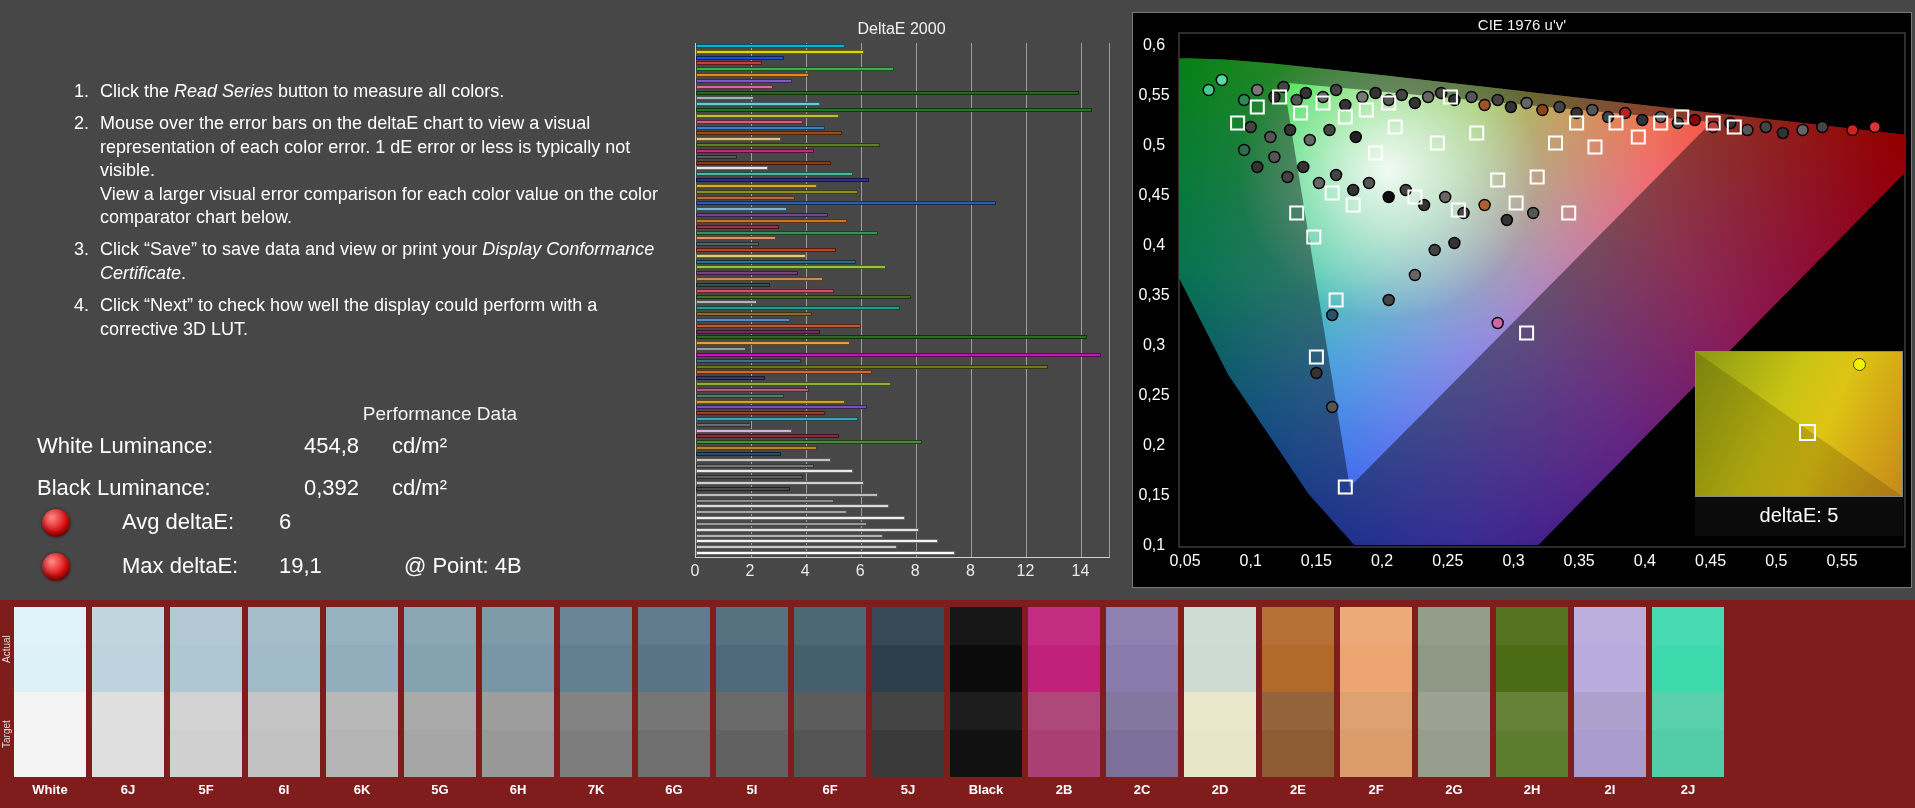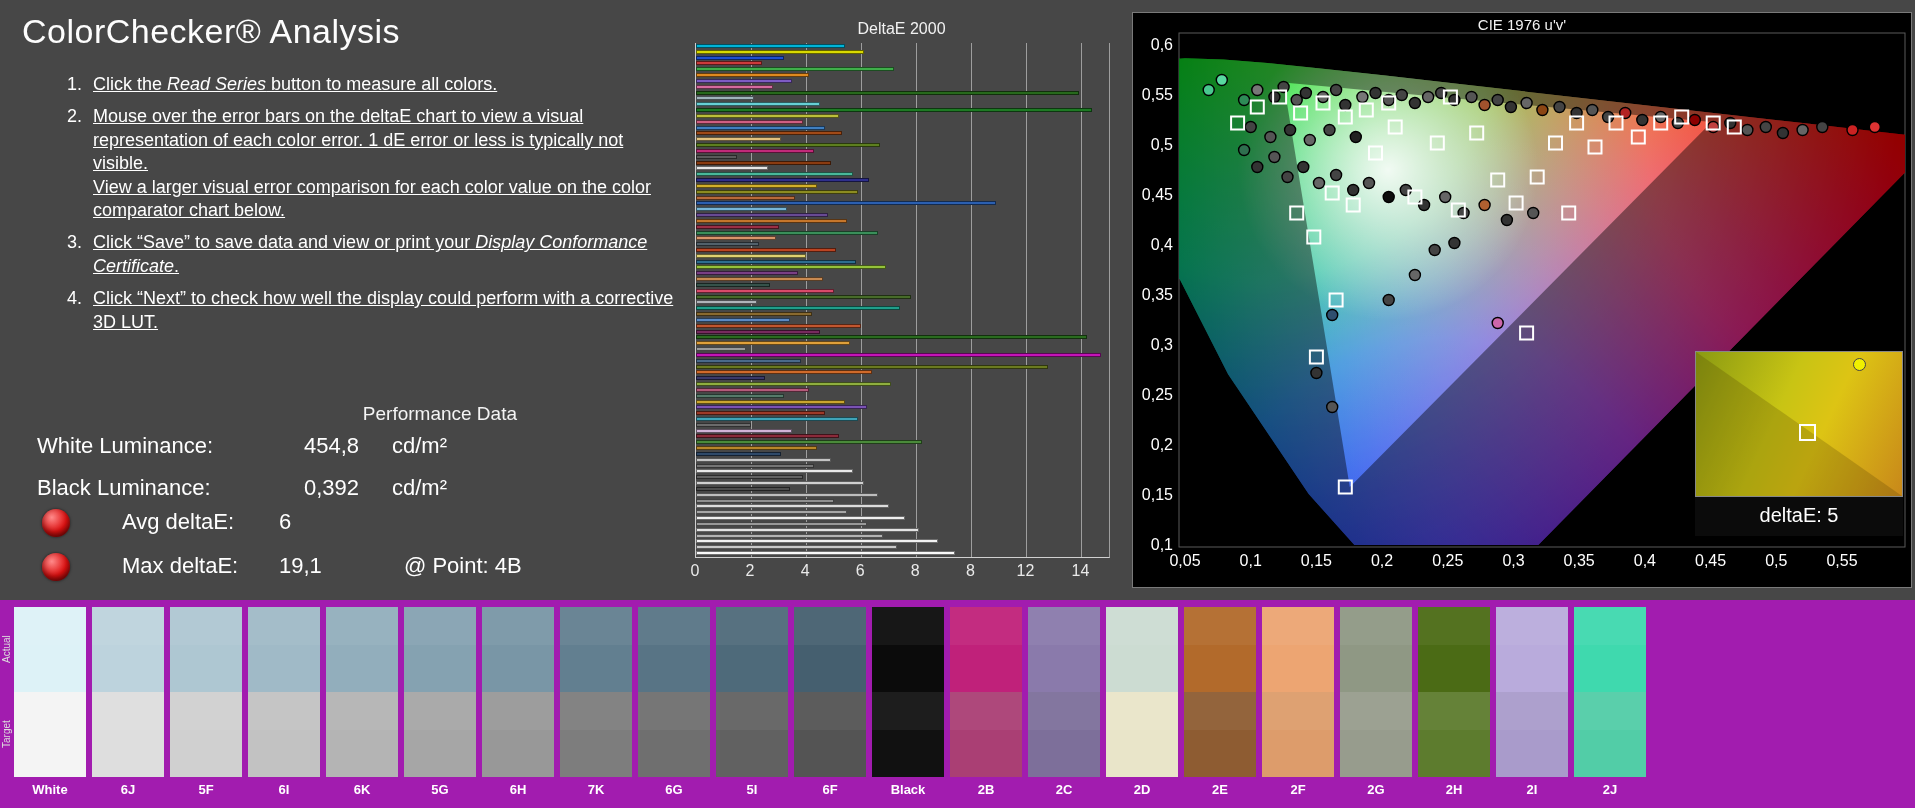--- a/index.html
+++ b/index.html
@@ -1,21 +1,21 @@
 <!DOCTYPE html>
 <html><head>
 <meta charset="utf-8">
 <style>
   html,body{margin:0;padding:0;background:#2a2a2a;}
   .screen{position:relative;width:1915px;height:808px;background:#474747;overflow:hidden;
           font-family:"Liberation Sans",sans-serif;color:#fff;}
   
   .page-title{position:absolute;left:22px;top:12px;font-size:34px;font-weight:400;letter-spacing:.5px;color:#fdfdfd;}
   .instructions{position:absolute;left:30px;top:68px;width:650px;font-size:18px;line-height:1.3;}
-  .instructions ol{margin:5px;padding-left:52px;text-decoration:underline;}
+  .instructions ol{margin:12px;padding-left:52px;}
   .instructions li{margin-bottom:9px;padding-left:6px;white-space:pre-line;}
   
   .perf{position:absolute;left:22px;top:403px;width:620px;}
   .perf-heading{width:480px;margin-left:15px;text-align:right;font-size:19px;color:#f4f4f4;}
   .perf-row{display:flex;align-items:center;height:42px;font-size:22px;}
   .perf-row .lbl{margin-left:15px;width:267px;}
   .perf-row .val{width:88px;}
   .delta-row{display:flex;align-items:flex-start;height:44px;font-size:22px;}
   .led{width:28px;height:28px;border-radius:50%;margin-left:20px;margin-right:52px;flex:0 0 auto;
        box-shadow:inset 0 -3px 6px rgba(0,0,0,.5), 0 0 3px rgba(0,0,0,.6);}
@@ -29,47 +29,46 @@
   .de-grid{position:absolute;top:0;bottom:0;width:1px;background:#9e9e9e;}
   .de-bars{position:absolute;inset:0;display:flex;flex-direction:column;justify-content:space-between;padding:1px 0;}
   .de-bar{height:4px;min-width:2px;box-sizing:border-box;border:1px solid rgba(0,0,0,.55);}
   .de-xlabels{position:absolute;top:542px;left:0;width:413px;height:20px;}
   .de-xlabel{position:absolute;transform:translateX(-50%);font-size:16px;color:#eaeaea;}
   
   .cie-panel{position:absolute;left:1132px;top:12px;width:780px;height:576px;background:#000000;
              border:1px solid #7a7a7a;box-sizing:border-box;}
   .cie-title{position:absolute;top:3px;left:0;width:100%;text-align:center;font-size:15px;color:#f2f2f2;}
   .cie-xlabel{position:absolute;transform:translateX(-50%);font-size:16px;color:#fff;top:539px;}
-  .cie-ylabel{position:absolute;left:2px;width:38px;text-align:right;font-size:16px;color:#fff;}
+  .cie-ylabel{position:absolute;left:2px;width:38px;text-align:center;font-size:16px;color:#fff;}
   .cie-tooltip{position:absolute;right:8px;top:338px;width:208px;z-index:5;}
   .tt-swatch{position:relative;height:146px;border:1px solid #888;box-sizing:border-box;
              background:linear-gradient(115deg,#8a9a12 0%,#c8c414 40%,#ddc414 60%,#c8881a 100%);}
   .tt-swatch::before{content:"";position:absolute;inset:0;
              background:rgba(70,50,0,.22);clip-path:polygon(0 0,100% 100%,0 100%);}
   .tt-dot{position:absolute;left:76%;top:4%;width:11px;height:11px;border-radius:50%;
           background:#f0f000;border:1px solid #444;}
   .tt-square{position:absolute;left:50%;top:50%;width:13px;height:13px;border:2px solid #fff;}
   .tt-text{background:rgba(12,12,12,.88);padding:5px 4px 7px 4px;text-align:center;font-size:20px;line-height:1.35;}
   
-  .strip{position:absolute;left:0;top:600px;width:1915px;height:208px;background:#a21caf;}
+  .strip{position:absolute;left:0;top:600px;width:1915px;height:208px;background:#7f1d1d;}
   .strip-sidelabels{position:absolute;left:0;top:7px;width:13px;}
   .side-label{height:85px;width:13px;display:flex;align-items:center;justify-content:center;
               writing-mode:vertical-rl;transform:rotate(180deg);font-size:10px;color:#ddd;}
   .strip-cols{position:absolute;left:14px;top:7px;display:flex;gap:6px;}
   .strip-col{width:72px;display:flex;flex-direction:column;}
   .patch{width:72px;height:85px;position:relative;}
   .patch::after{content:"";position:absolute;left:0;top:0;width:100%;height:45%;background:rgba(255,255,255,.05);}
   .patch-label{margin-top:5px;text-align:center;font-size:13px;font-weight:bold;color:#fff;}
 </style>
 </head>
 <body>
 
 <div class="screen">
 
-  <div class="page-title">ColorChecker® Analysis</div>
   <div class="instructions">
     <ol>
         <li><span>Click the </span><i>Read Series</i><span> button to measure all colors.</span></li>
         <li><span>Mouse over the error bars on the deltaE chart to view a visual representation of each color error. 1 dE error or less is typically not visible.
 View a larger visual error comparison for each color value on the color comparator chart below.</span></li>
         <li><span>Click “Save” to save data and view or print your </span><i>Display Conformance Certificate</i><span>.</span></li>
         <li><span>Click “Next” to check how well the display could perform with a corrective 3D LUT.</span></li>
       </ol>
   </div>
 
@@ -459,20 +458,25 @@
           <div class="patch" style="background: rgb(78, 106, 122);"></div>
           <div class="patch" style="background: rgb(97, 97, 97);"></div>
           <div class="patch-label">5I</div>
         </div>
         <div class="strip-col">
           <div class="patch" style="background: rgb(69, 95, 111);"></div>
           <div class="patch" style="background: rgb(84, 84, 84);"></div>
           <div class="patch-label">6F</div>
         </div>
         <div class="strip-col">
+          <div class="patch" style="background: rgb(46, 63, 76);"></div>
+          <div class="patch" style="background: rgb(58, 58, 58);"></div>
+          <div class="patch-label">5J</div>
+        </div>
+        <div class="strip-col">
           <div class="patch" style="background: rgb(11, 11, 11);"></div>
           <div class="patch" style="background: rgb(17, 17, 17);"></div>
           <div class="patch-label">Black</div>
         </div>
         <div class="strip-col">
           <div class="patch" style="background: rgb(192, 33, 122);"></div>
           <div class="patch" style="background: rgb(170, 63, 116);"></div>
           <div class="patch-label">2B</div>
         </div>
         <div class="strip-col">

